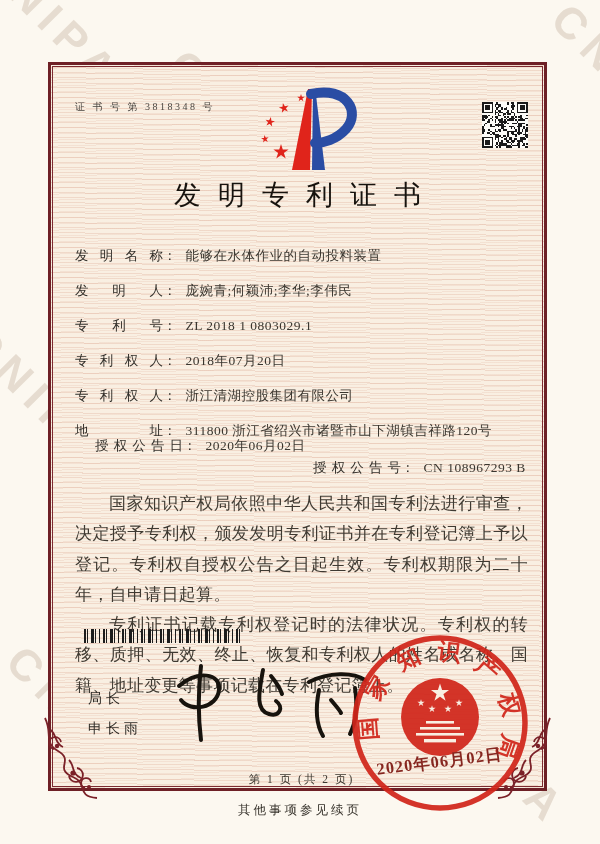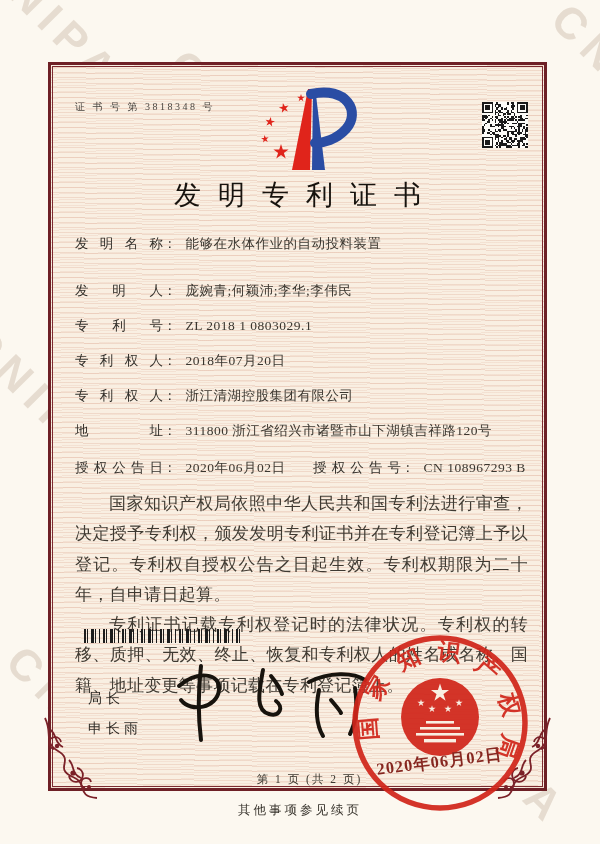--- a/index.html
+++ b/index.html
@@ -56,21 +56,21 @@
       #1c1c1c 7px 10px, transparent 10px 11px,
       #1c1c1c 11px 12px, transparent 12px 15px,
       #1c1c1c 15px 16px, transparent 16px 19px);
   }
   .sig-title { left:37px; top:625px; font-size:14px; letter-spacing:4px; color:#2e2a25; }
   .sig-name  { left:37px; top:655px; font-size:14px; letter-spacing:4px; color:#2e2a25; }
   .signature-svg { left:112px; top:585px; }
   .seal-svg { left:295px; top:564px; opacity:0.93; }
   .flourish-br { left:441px; top:651px; }
   .flourish-bl { left:-10px; top:651px; transform:scaleX(-1); }
-  .page-no { left:12px; top:707px; width:100%; text-align:center; font-size:11.5px; letter-spacing:2px; color:#3b372f; }
+  .page-no { left:4px; top:707px; width:100%; text-align:center; font-size:11.5px; letter-spacing:2px; color:#3b372f; }
   .continuation { left:0; top:802px; width:100%; text-align:center; font-size:12.5px; letter-spacing:3px; color:#35312a; z-index:3; }
   .logo-svg { left:202px; top:21px; }
   .qr-svg { left:431px; top:37px; background:#fdfcf8; }
   .seal-arc-text { font-size:23px; fill:#d1261b; font-weight:bold; }
 </style>
 </head>
 <body>
 
 <div class="page">
 
@@ -103,39 +103,39 @@
       <g fill="#1a1a1a">
         <path d="M0,0h7v7h-7z M22,0h7v7h-7z M0,22h7v7h-7z" fill="#1a1a1a"></path>
         <path d="M1,1h5v5h-5z M23,1h5v5h-5z M1,23h5v5h-5z" fill="#fdfcf8"></path>
         <path d="M2,2h3v3h-3z M24,2h3v3h-3z M2,24h3v3h-3z" fill="#1a1a1a"></path>
         <path class="qr-rand" d="M9,0h1v1h-1zM16,0h1v1h-1zM18,0h1v1h-1zM19,0h1v1h-1zM8,1h1v1h-1zM9,1h1v1h-1zM10,1h1v1h-1zM11,1h1v1h-1zM16,1h1v1h-1zM19,1h1v1h-1zM8,2h1v1h-1zM10,2h1v1h-1zM11,2h1v1h-1zM18,2h1v1h-1zM19,2h1v1h-1zM20,2h1v1h-1zM9,3h1v1h-1zM10,3h1v1h-1zM12,3h1v1h-1zM15,3h1v1h-1zM18,3h1v1h-1zM19,3h1v1h-1zM9,4h1v1h-1zM12,4h1v1h-1zM14,4h1v1h-1zM15,4h1v1h-1zM19,4h1v1h-1zM8,5h1v1h-1zM10,5h1v1h-1zM11,5h1v1h-1zM16,5h1v1h-1zM18,5h1v1h-1zM8,6h1v1h-1zM9,6h1v1h-1zM11,6h1v1h-1zM12,6h1v1h-1zM15,6h1v1h-1zM16,6h1v1h-1zM18,6h1v1h-1zM19,6h1v1h-1zM8,7h1v1h-1zM10,7h1v1h-1zM13,7h1v1h-1zM14,7h1v1h-1zM16,7h1v1h-1zM17,7h1v1h-1zM20,7h1v1h-1zM0,8h1v1h-1zM1,8h1v1h-1zM2,8h1v1h-1zM4,8h1v1h-1zM10,8h1v1h-1zM11,8h1v1h-1zM13,8h1v1h-1zM20,8h1v1h-1zM24,8h1v1h-1zM28,8h1v1h-1zM0,9h1v1h-1zM1,9h1v1h-1zM2,9h1v1h-1zM3,9h1v1h-1zM6,9h1v1h-1zM8,9h1v1h-1zM9,9h1v1h-1zM14,9h1v1h-1zM16,9h1v1h-1zM18,9h1v1h-1zM19,9h1v1h-1zM21,9h1v1h-1zM23,9h1v1h-1zM24,9h1v1h-1zM0,10h1v1h-1zM2,10h1v1h-1zM5,10h1v1h-1zM9,10h1v1h-1zM12,10h1v1h-1zM15,10h1v1h-1zM17,10h1v1h-1zM18,10h1v1h-1zM19,10h1v1h-1zM20,10h1v1h-1zM24,10h1v1h-1zM25,10h1v1h-1zM27,10h1v1h-1zM28,10h1v1h-1zM0,11h1v1h-1zM1,11h1v1h-1zM4,11h1v1h-1zM6,11h1v1h-1zM8,11h1v1h-1zM10,11h1v1h-1zM11,11h1v1h-1zM12,11h1v1h-1zM14,11h1v1h-1zM16,11h1v1h-1zM17,11h1v1h-1zM18,11h1v1h-1zM19,11h1v1h-1zM21,11h1v1h-1zM23,11h1v1h-1zM24,11h1v1h-1zM25,11h1v1h-1zM26,11h1v1h-1zM3,12h1v1h-1zM4,12h1v1h-1zM8,12h1v1h-1zM11,12h1v1h-1zM12,12h1v1h-1zM13,12h1v1h-1zM14,12h1v1h-1zM15,12h1v1h-1zM22,12h1v1h-1zM2,13h1v1h-1zM10,13h1v1h-1zM12,13h1v1h-1zM14,13h1v1h-1zM16,13h1v1h-1zM19,13h1v1h-1zM20,13h1v1h-1zM21,13h1v1h-1zM23,13h1v1h-1zM24,13h1v1h-1zM25,13h1v1h-1zM26,13h1v1h-1zM1,14h1v1h-1zM5,14h1v1h-1zM8,14h1v1h-1zM9,14h1v1h-1zM10,14h1v1h-1zM11,14h1v1h-1zM12,14h1v1h-1zM13,14h1v1h-1zM23,14h1v1h-1zM24,14h1v1h-1zM28,14h1v1h-1zM0,15h1v1h-1zM5,15h1v1h-1zM6,15h1v1h-1zM7,15h1v1h-1zM10,15h1v1h-1zM12,15h1v1h-1zM13,15h1v1h-1zM14,15h1v1h-1zM17,15h1v1h-1zM18,15h1v1h-1zM19,15h1v1h-1zM22,15h1v1h-1zM23,15h1v1h-1zM24,15h1v1h-1zM26,15h1v1h-1zM0,16h1v1h-1zM12,16h1v1h-1zM13,16h1v1h-1zM18,16h1v1h-1zM20,16h1v1h-1zM23,16h1v1h-1zM26,16h1v1h-1zM28,16h1v1h-1zM0,17h1v1h-1zM1,17h1v1h-1zM4,17h1v1h-1zM8,17h1v1h-1zM10,17h1v1h-1zM11,17h1v1h-1zM13,17h1v1h-1zM14,17h1v1h-1zM15,17h1v1h-1zM21,17h1v1h-1zM23,17h1v1h-1zM25,17h1v1h-1zM27,17h1v1h-1zM28,17h1v1h-1zM0,18h1v1h-1zM1,18h1v1h-1zM5,18h1v1h-1zM8,18h1v1h-1zM9,18h1v1h-1zM11,18h1v1h-1zM16,18h1v1h-1zM17,18h1v1h-1zM18,18h1v1h-1zM19,18h1v1h-1zM20,18h1v1h-1zM21,18h1v1h-1zM23,18h1v1h-1zM25,18h1v1h-1zM27,18h1v1h-1zM28,18h1v1h-1zM0,19h1v1h-1zM3,19h1v1h-1zM4,19h1v1h-1zM6,19h1v1h-1zM7,19h1v1h-1zM16,19h1v1h-1zM18,19h1v1h-1zM19,19h1v1h-1zM22,19h1v1h-1zM23,19h1v1h-1zM24,19h1v1h-1zM27,19h1v1h-1zM5,20h1v1h-1zM7,20h1v1h-1zM8,20h1v1h-1zM9,20h1v1h-1zM10,20h1v1h-1zM16,20h1v1h-1zM19,20h1v1h-1zM20,20h1v1h-1zM21,20h1v1h-1zM23,20h1v1h-1zM26,20h1v1h-1zM27,20h1v1h-1zM28,20h1v1h-1zM8,21h1v1h-1zM9,21h1v1h-1zM10,21h1v1h-1zM11,21h1v1h-1zM13,21h1v1h-1zM14,21h1v1h-1zM16,21h1v1h-1zM21,21h1v1h-1zM27,21h1v1h-1zM28,21h1v1h-1zM8,22h1v1h-1zM9,22h1v1h-1zM10,22h1v1h-1zM12,22h1v1h-1zM15,22h1v1h-1zM17,22h1v1h-1zM18,22h1v1h-1zM24,22h1v1h-1zM25,22h1v1h-1zM26,22h1v1h-1zM28,22h1v1h-1zM8,23h1v1h-1zM10,23h1v1h-1zM14,23h1v1h-1zM15,23h1v1h-1zM17,23h1v1h-1zM18,23h1v1h-1zM20,23h1v1h-1zM21,23h1v1h-1zM24,23h1v1h-1zM25,23h1v1h-1zM26,23h1v1h-1zM27,23h1v1h-1zM10,24h1v1h-1zM12,24h1v1h-1zM15,24h1v1h-1zM16,24h1v1h-1zM18,24h1v1h-1zM19,24h1v1h-1zM20,24h1v1h-1zM22,24h1v1h-1zM23,24h1v1h-1zM24,24h1v1h-1zM25,24h1v1h-1zM9,25h1v1h-1zM11,25h1v1h-1zM12,25h1v1h-1zM16,25h1v1h-1zM17,25h1v1h-1zM19,25h1v1h-1zM23,25h1v1h-1zM25,25h1v1h-1zM9,26h1v1h-1zM11,26h1v1h-1zM12,26h1v1h-1zM13,26h1v1h-1zM14,26h1v1h-1zM15,26h1v1h-1zM18,26h1v1h-1zM22,26h1v1h-1zM23,26h1v1h-1zM26,26h1v1h-1zM28,26h1v1h-1zM8,27h1v1h-1zM10,27h1v1h-1zM11,27h1v1h-1zM12,27h1v1h-1zM13,27h1v1h-1zM14,27h1v1h-1zM15,27h1v1h-1zM16,27h1v1h-1zM17,27h1v1h-1zM19,27h1v1h-1zM20,27h1v1h-1zM21,27h1v1h-1zM22,27h1v1h-1zM23,27h1v1h-1zM25,27h1v1h-1zM26,27h1v1h-1zM9,28h1v1h-1zM11,28h1v1h-1zM15,28h1v1h-1zM16,28h1v1h-1zM17,28h1v1h-1zM18,28h1v1h-1zM23,28h1v1h-1zM27,28h1v1h-1zM28,28h1v1h-1z" fill="#1a1a1a"></path>
       </g>
     </svg>
 
     <div class="abs title">发明专利证书</div>
 
-    <div class="abs row" style="top:170px;">
+    <div class="abs row" style="top:182px;">
       <span class="lbl">发明名称</span><span class="colon">：</span><span class="val">能够在水体作业的自动投料装置</span>
     </div>
     <div class="abs row" style="top:217px;">
       <span class="lbl">发明人</span><span class="colon">：</span><span class="val">庞婉青;何颖沛;李华;李伟民</span>
     </div>
     <div class="abs row" style="top:252px;">
       <span class="lbl">专利号</span><span class="colon">：</span><span class="val">ZL 2018 1 0803029.1</span>
     </div>
     <div class="abs row" style="top:287px;">
       <span class="lbl">专利权人</span><span class="colon">：</span><span class="val">2018年07月20日</span>
     </div>
     <div class="abs row" style="top:322px;">
       <span class="lbl">专利权人</span><span class="colon">：</span><span class="val">浙江清湖控股集团有限公司</span>
     </div>
     <div class="abs row" style="top:357px;">
       <span class="lbl">地址</span><span class="colon">：</span><span class="val">311800 浙江省绍兴市诸暨市山下湖镇吉祥路120号</span>
     </div>
-    <div class="abs row" style="top:394px;">
+    <div class="abs row" style="top:372px;margin-left:20px;">
       <span class="lbl">授权公告日</span><span class="colon">：</span><span class="val">2020年06月02日</span>
     </div>
     <div class="abs row row2" style="top:394px;">
       <span class="lbl">授权公告号</span><span class="colon">：</span><span class="val">CN 108967293 B</span>
     </div>
 
     <div class="abs paras">
       <p>国家知识产权局依照中华人民共和国专利法进行审查，决定授予专利权，颁发发明专利证书并在专利登记簿上予以登记。专利权自授权公告之日起生效。专利权期限为二十年，自申请日起算。</p>
       <p>专利证书记载专利权登记时的法律状况。专利权的转移、质押、无效、终止、恢复和专利权人的姓名或名称、国籍、地址变更等事项记载在专利登记簿上。</p>
     </div>

